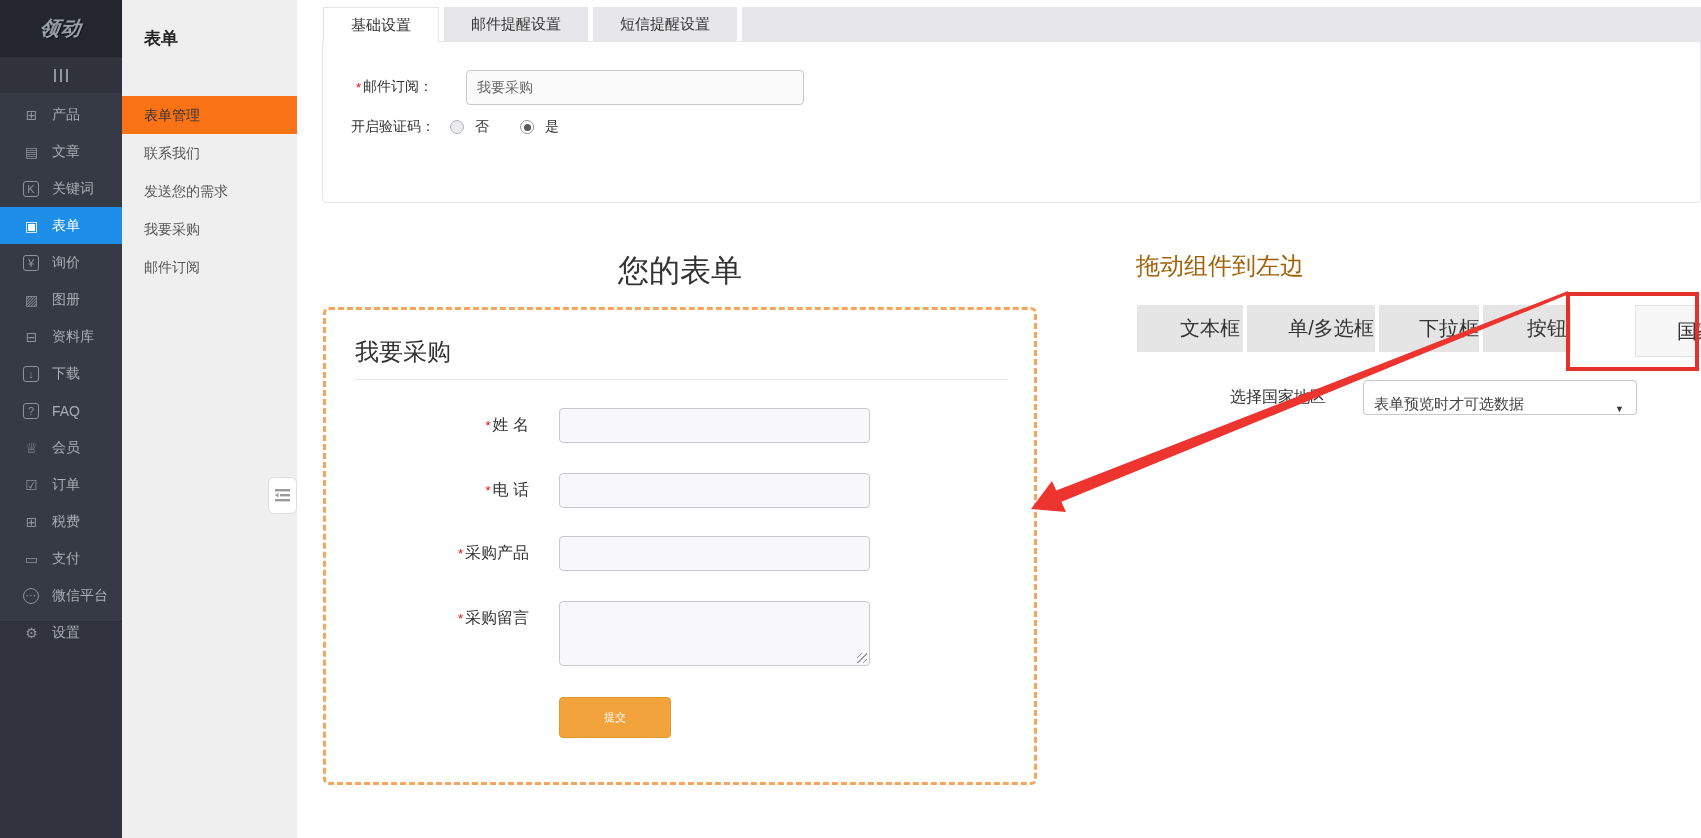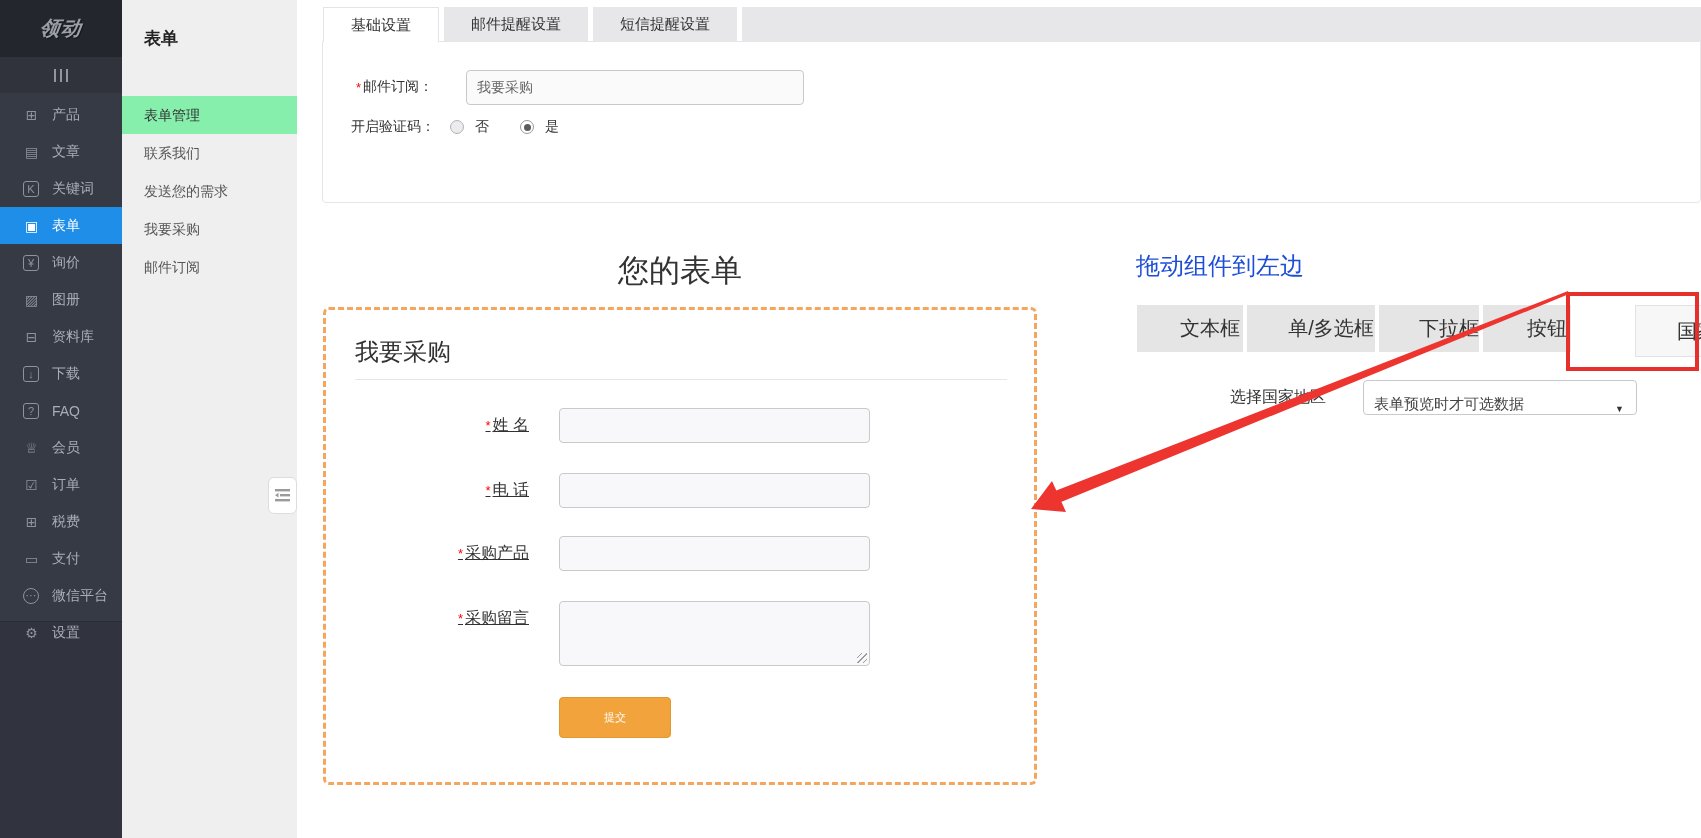--- a/index.html
+++ b/index.html
@@ -21,44 +21,44 @@
   .menu-item .mi { width:19px; margin-right:11px; text-align:center; font-size:14px; color:#8d929c; flex:none; }
   .menu-item .mi.boxed { display:inline-flex; align-items:center; justify-content:center; width:16px; height:16px; border:1px solid #8d929c; border-radius:3px; font-size:11px; margin-left:1px; margin-right:13px; }
   .menu-item .mi.round { border-radius:8px; }
   .menu-item.active { background:#1f8ee9; color:#fff; }
   .menu-item.active .mi, .menu-item.active .mi.boxed { color:#fff; border-color:#fff; }
   
   .submenu { position:absolute; left:122px; top:0; width:175px; height:838px; background:#efefef; z-index:3; }
   .submenu-title { padding:27px 0 0 22px; font-size:17px; font-weight:bold; color:#222; }
   .submenu-items { position:absolute; top:96px; left:0; width:175px; }
   .submenu-item { height:38px; line-height:38px; padding-left:22px; font-size:14px; color:#555; cursor:pointer; }
-  .submenu-item.active { background:#86efac; color:#333; }
+  .submenu-item.active { background:#f97316; color:#333; }
   .side-toggle { position:absolute; left:268px; top:477px; width:29px; height:37px; background:#fff; border:1px solid #ddd; border-radius:6px; display:flex; align-items:center; justify-content:center; z-index:6; cursor:pointer; }
   
   .tabbar { position:absolute; left:323px; top:7px; width:1378px; height:35px; display:flex; gap:5px; z-index:2; }
   .tab { height:34px; line-height:34px; padding:0 27px; background:#e7e7e9; font-size:15px; color:#333; white-space:nowrap; cursor:pointer; }
   .tab.active { background:#fff; border:1px solid #e4e4e6; border-bottom:none; height:35px; }
   .tab-filler { flex:1; height:34px; background:#e7e7e9; }
   .panel { position:absolute; left:322px; top:41px; width:1379px; height:162px; background:#fff; border:1px solid #e6e6e8; border-radius:0 0 4px 4px; z-index:1; }
   .req { color:#f00; margin-right:2px; font-size:13px; }
   .p-row1 { position:absolute; left:33px; top:36px; display:flex; align-items:center; font-size:14px; color:#333; }
   .name-input { position:absolute; left:143px; top:28px; width:338px; height:35px; background:#fafafb; border:1px solid #c9c9cd; border-radius:4px; padding-left:10px; font-size:14px; color:#666; font-family:inherit; }
   .p-row2 { position:absolute; left:28px; top:76px; display:flex; align-items:center; font-size:14px; color:#333; }
   .radio { width:14px; height:14px; border-radius:50%; border:1px solid #b3b3b6; background:#ececee; display:inline-flex; align-items:center; justify-content:center; cursor:pointer; }
   .radio.sel { background:#fff; border-color:#9a9a9e; }
   .radio.sel::after { content:""; width:7px; height:7px; border-radius:50%; background:#5b5b5f; }
   
   .preview-heading { position:absolute; left:323px; top:250px; width:714px; text-align:center; font-size:31px; color:#333; }
-  .palette-heading { position:absolute; left:1136px; top:250px; font-size:24px; color:#1d4ed8;text-align:center; }
+  .palette-heading { position:absolute; left:1136px; top:250px; font-size:24px; color:#a16207;text-align:center; }
   
   .dropzone { position:absolute; left:323px; top:307px; width:714px; height:478px; border:3px dashed #f6a55c; border-radius:6px; }
   .form-title { position:absolute; left:29px; top:26px; font-size:24px; color:#333; }
   .form-divider { position:absolute; left:29px; right:27px; top:69px; height:1px; background:#e6e6e6; }
   .frow { position:absolute; left:0; width:100%; height:35px; }
-  .f-label { position:absolute; right:505px; top:7px; font-size:16px; color:#333; white-space:nowrap;text-decoration:underline; }
+  .f-label { position:absolute; right:505px; top:7px; font-size:16px; color:#333; white-space:nowrap; }
   .f-input { position:absolute; left:233px; width:311px; height:35px; background:#f8f8fa; border:1px solid #c9c9cd; border-radius:4px; font-family:inherit; }
   .f-ta { position:absolute; left:233px; top:0; width:311px; height:65px; background:#f8f8fa; border:1px solid #c9c9cd; border-radius:4px; resize:none; font-family:inherit; }
   .ta-grip { position:absolute; left:531px; top:52px; width:10px; height:10px; background:repeating-linear-gradient(135deg, transparent 0 3px, #9a9a9a 3px 4px); cursor:nwse-resize; }
   .submit-btn { position:absolute; left:233px; top:387px; width:112px; height:41px; background:#f2a33c; border:1px solid #e0992f; border-radius:4px; color:#fff; font-size:11px; font-family:inherit; cursor:pointer; }
   
   .comp-btn { position:absolute; top:305px; height:47px; background:#e5e5e6; border:none; border-radius:0; font-size:20px; color:#333; display:flex; align-items:center; justify-content:center; cursor:grab; font-family:inherit;padding-left:40px; }
   .comp-text    { left:1137px; width:106px; }
   .comp-check   { left:1247px; width:128px; }
   .comp-select  { left:1379px; width:100px; }
   .comp-button  { left:1483px; width:88px; }

